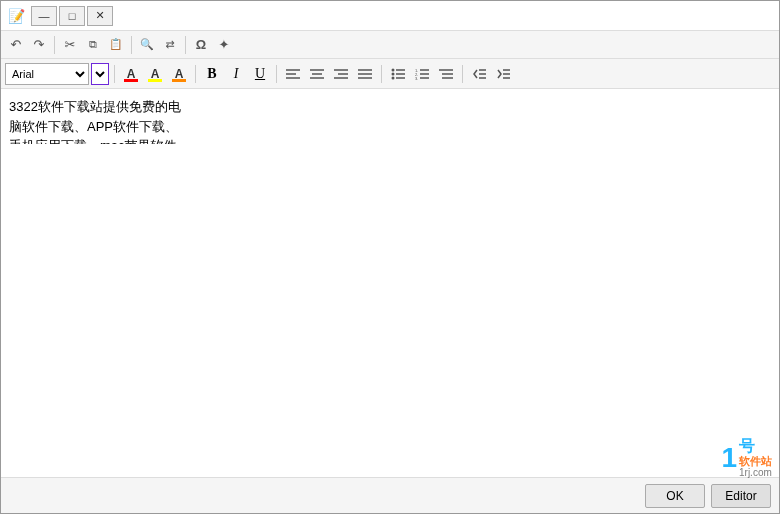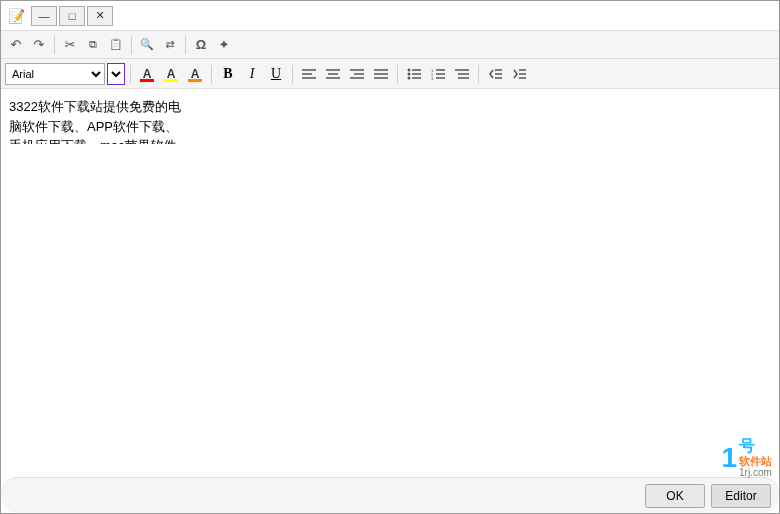--- a/index.html
+++ b/index.html
@@ -99,21 +99,21 @@
       background: #f5f5f5;
       border-bottom: 1px solid #ddd;
       display: flex;
       align-items: center;
       padding: 2px 4px;
       gap: 2px;
     }
 
     .font-select {
       height: 22px;
-      width: 100px;
+      width: 84px;
       font-size: 11px;
       border: 1px solid #aaa;
       background: #fff;
       padding: 0 2px;
       cursor: pointer;
     }
     .size-select {
       height: 22px;
       width: 18px;
       font-size: 11px;
@@ -235,21 +235,20 @@
     .bottom-bar {
       height: 36px;
       background: #f5f5f5;
       border-top: 1px solid #ddd;
       display: flex;
       align-items: center;
       justify-content: flex-end;
       padding: 0 8px;
       gap: 6px;
       position: relative;
-      border-radius: 17px;
     }
 
     .bottom-btn {
       height: 24px;
       min-width: 60px;
       padding: 0 12px;
       background: #e0e0e0;
       border: 1px solid #aaa;
       cursor: pointer;
       font-size: 12px;

